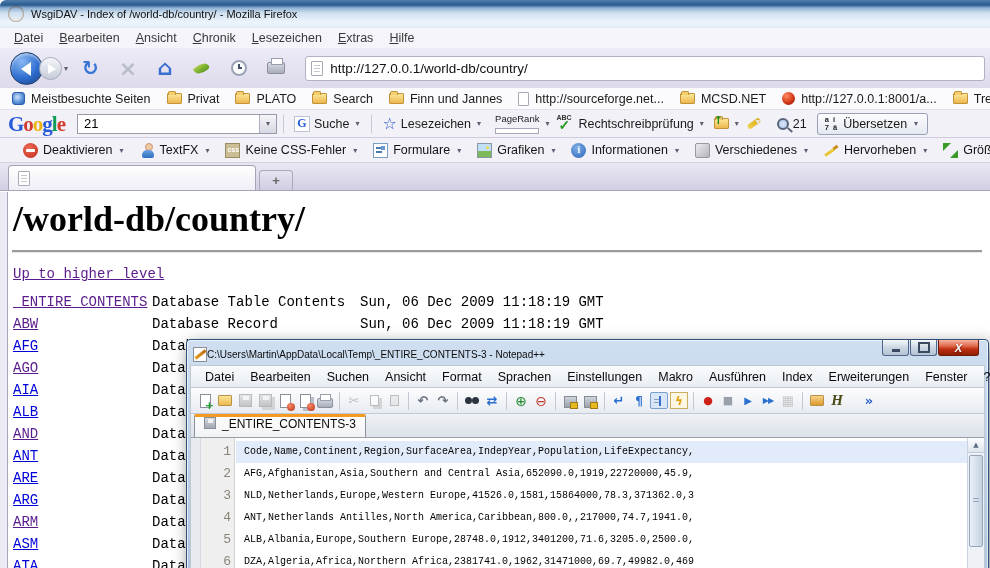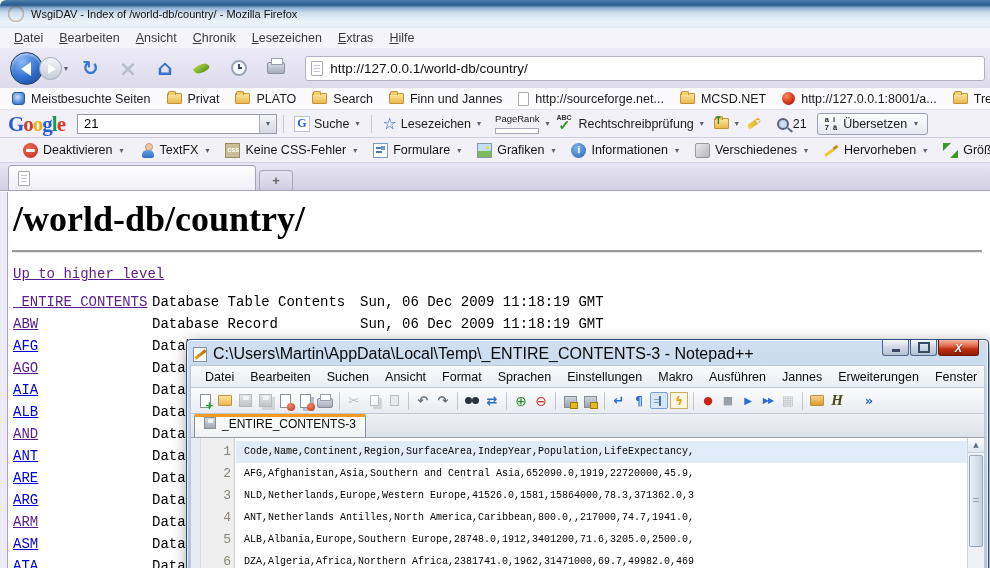--- a/index.html
+++ b/index.html
@@ -133,21 +133,21 @@
   .ltype{position:absolute;left:139px;color:#000}
   .ldate{position:absolute;left:347px;color:#000}
 
   
   .npp{position:absolute;left:186px;top:339px;width:803px;height:260px;
     background:linear-gradient(#cfdff1,#a9c2dc);border:1px solid #30507a;border-radius:4px 4px 0 0;
     box-shadow:3px 5px 16px rgba(0,0,0,.5),inset 0 0 0 1px rgba(255,255,255,.65);padding:3px}
   .npp-titlebar{height:22px;display:flex;align-items:center;padding-left:3px;position:relative}
   .npp-ico{width:14px;height:15px;background:#fdfdfd;border:1px solid #8a8f98;position:relative;flex:0 0 14px}
   .npp-ico::after{content:"";position:absolute;left:0;top:5px;width:13px;height:3px;background:linear-gradient(90deg,#e8a020,#b86a10);transform:rotate(-38deg)}
-  .npp-title{font-size:16px;color:#0a0a0a;margin-left:6px;white-space:nowrap}
+  .npp-title{font-size:10px;color:#0a0a0a;white-space:nowrap}
   .wbtns{position:absolute;top:-3px;right:6px;display:flex;gap:1px}
   .wb{width:27px;height:16px;border:1px solid #51658a;border-top:none;border-radius:0 0 3px 3px;
     background:linear-gradient(#f6f9fc,#cdd7e3 50%,#b4c2d3);display:flex;align-items:center;justify-content:center;position:relative}
   .wb-min::after{content:"";width:8px;height:3px;background:#3a4a60;margin-top:5px}
   .wb-max::after{content:"";width:8px;height:7px;border:2px solid #3a4a60}
   .wb-close{width:41px;background:linear-gradient(#f6b3a2,#e06a4c 40%,#c03012 60%,#8e1d04);border-color:#6e1a06}
   .wb-close::after{content:"X";color:#fff;font-weight:bold;font-size:11px;text-shadow:0 1px 2px #601000;font-style:italic}
   .npp-menubar{height:22px;background:linear-gradient(#f9fbfd,#e8edf3);border:1px solid #c0c9d4;border-bottom:none;
     display:flex;align-items:center;font-size:12.5px;color:#0a0a0a;padding-left:6px}
   .npp-menu-item{padding:0 8px;white-space:nowrap}
@@ -486,21 +486,21 @@
     <div class="npp-menubar" id="nppMenu">
         <span class="npp-menu-item">Datei</span>
         <span class="npp-menu-item">Bearbeiten</span>
         <span class="npp-menu-item">Suchen</span>
         <span class="npp-menu-item">Ansicht</span>
         <span class="npp-menu-item">Format</span>
         <span class="npp-menu-item">Sprachen</span>
         <span class="npp-menu-item">Einstellungen</span>
         <span class="npp-menu-item">Makro</span>
         <span class="npp-menu-item">Ausführen</span>
-        <span class="npp-menu-item">Jannes</span>
+        <span class="npp-menu-item">Index</span>
         <span class="npp-menu-item">Erweiterungen</span>
         <span class="npp-menu-item">Fenster</span>
         <span class="npp-menu-item">?</span>
       </div>
     <div class="npp-toolbar">
       <span class="tg">
           <span class="shape-page"></span>
           <span class="ti-new tg" style="position:absolute;left:0;top:0"></span>
         </span>
       <span class="tg">

